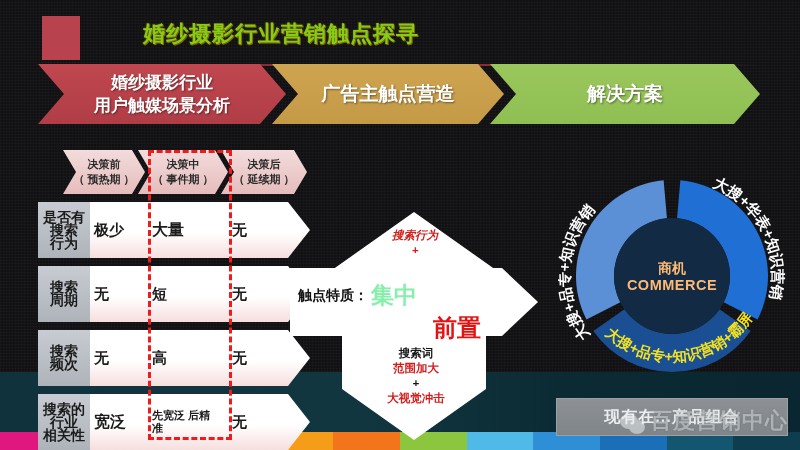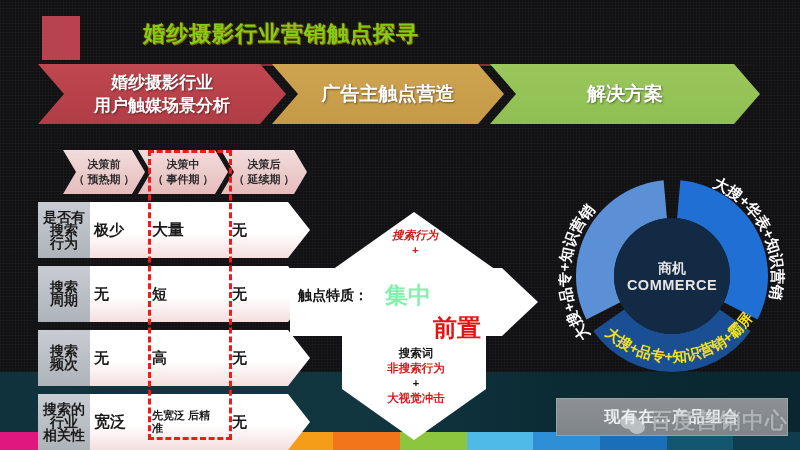--- a/index.html
+++ b/index.html
@@ -80,34 +80,34 @@
   .cross{position:absolute;left:290px;top:212px;width:248px;height:228px;}
   .cross .up{position:absolute;left:42px;top:0;width:164px;height:58px;
     background:#fff;clip-path:polygon(50% 0, 100% 100%, 0 100%);}
   .cross .mid{position:absolute;left:0;top:56px;width:248px;height:68px;
     background:#fff;clip-path:polygon(0 0, calc(100% - 36px) 0, 100% 50%, calc(100% - 36px) 100%, 0 100%);}
   .cross .down{position:absolute;left:52px;top:122px;width:144px;height:106px;
     background:#fff;clip-path:polygon(0 0, 100% 0, 100% 52%, 100% 52%, 50% 100%, 0 52%);}
   .cross .uptxt{position:absolute;left:56px;top:16px;width:138px;text-align:center;
     font-size:11.5px;font-weight:bold;color:#d21d1d;line-height:15px;font-style:italic;}
   .cross .midtxt{position:absolute;left:8px;top:72px;width:190px;
-    font-size:14px;font-weight:bold;color:#121212;display:flex;align-items:center;gap:17px;}
+    font-size:14px;font-weight:bold;color:#121212;display:flex;align-items:center;gap:3px;}
   .cross .midtxt .hl{color:#86efac;font-size:23px;line-height:23px;}
   .cross .qianzhi{position:absolute;left:112px;top:100px;width:110px;text-align:center;
     font-size:24px;font-weight:bold;color:#e41313;
     text-shadow:0 0 1px rgba(255,255,255,.6);}
   .cross .downtxt{position:absolute;left:64px;top:134px;width:124px;text-align:center;
     font-size:11.5px;font-weight:bold;line-height:15px;color:#d21d1d;font-family:Liberation Mono, monospace;}
   .cross .downtxt .dk{color:#151515;}
 
   
   .donut-wrap{position:absolute;left:558px;top:162px;width:228px;height:228px;}
   .donut{position:absolute;inset:0;}
   .donut-center{position:absolute;left:50%;top:50%;transform:translate(-50%,-50%);
-    text-align:center;color:#e5e5e5;}
+    text-align:center;color:#fdba74;}
   .donut-center .cn{font-size:14px;font-weight:bold;line-height:18px;}
   .donut-center .en{font-size:14.5px;font-weight:bold;letter-spacing:.5px;}
 
   
   .graybox{position:absolute;left:556px;top:398px;width:230px;height:36px;
     background:linear-gradient(180deg,#8d9195,#80858a);
     border:1px solid #9aa0a4;display:flex;align-items:center;justify-content:center;}
   .graybox .gtxt{font-size:16px;font-weight:bold;color:#eceff1;letter-spacing:1px;}
   .watermark{position:absolute;left:620px;top:396px;width:200px;height:40px;
     display:flex;align-items:flex-end;gap:4px;opacity:.55;pointer-events:none;}
@@ -231,21 +231,21 @@
 
     <div class="midtxt">
       <span>触点特质：</span>
       <span class="hl">集中</span>
     </div>
 
     <div class="qianzhi">前置</div>
 
     <div class="downtxt">
       <div class="dk">搜索词</div>
-      <div>非搜索行为</div>
+      <div>范围加大</div>
       <div class="dk">+</div>
       <div>大视觉冲击</div>
     </div>
   </div>
 
   <div class="donut-wrap">
     <svg class="donut" viewBox="0 0 228 228">
       <defs>
         <path id="arcRight" d="M 126 18 A 96 96 0 0 1 168 196" fill="none"></path>
         <path id="arcLeft" d="M 58 196 A 96 96 0 0 1 100 18" fill="none"></path>

